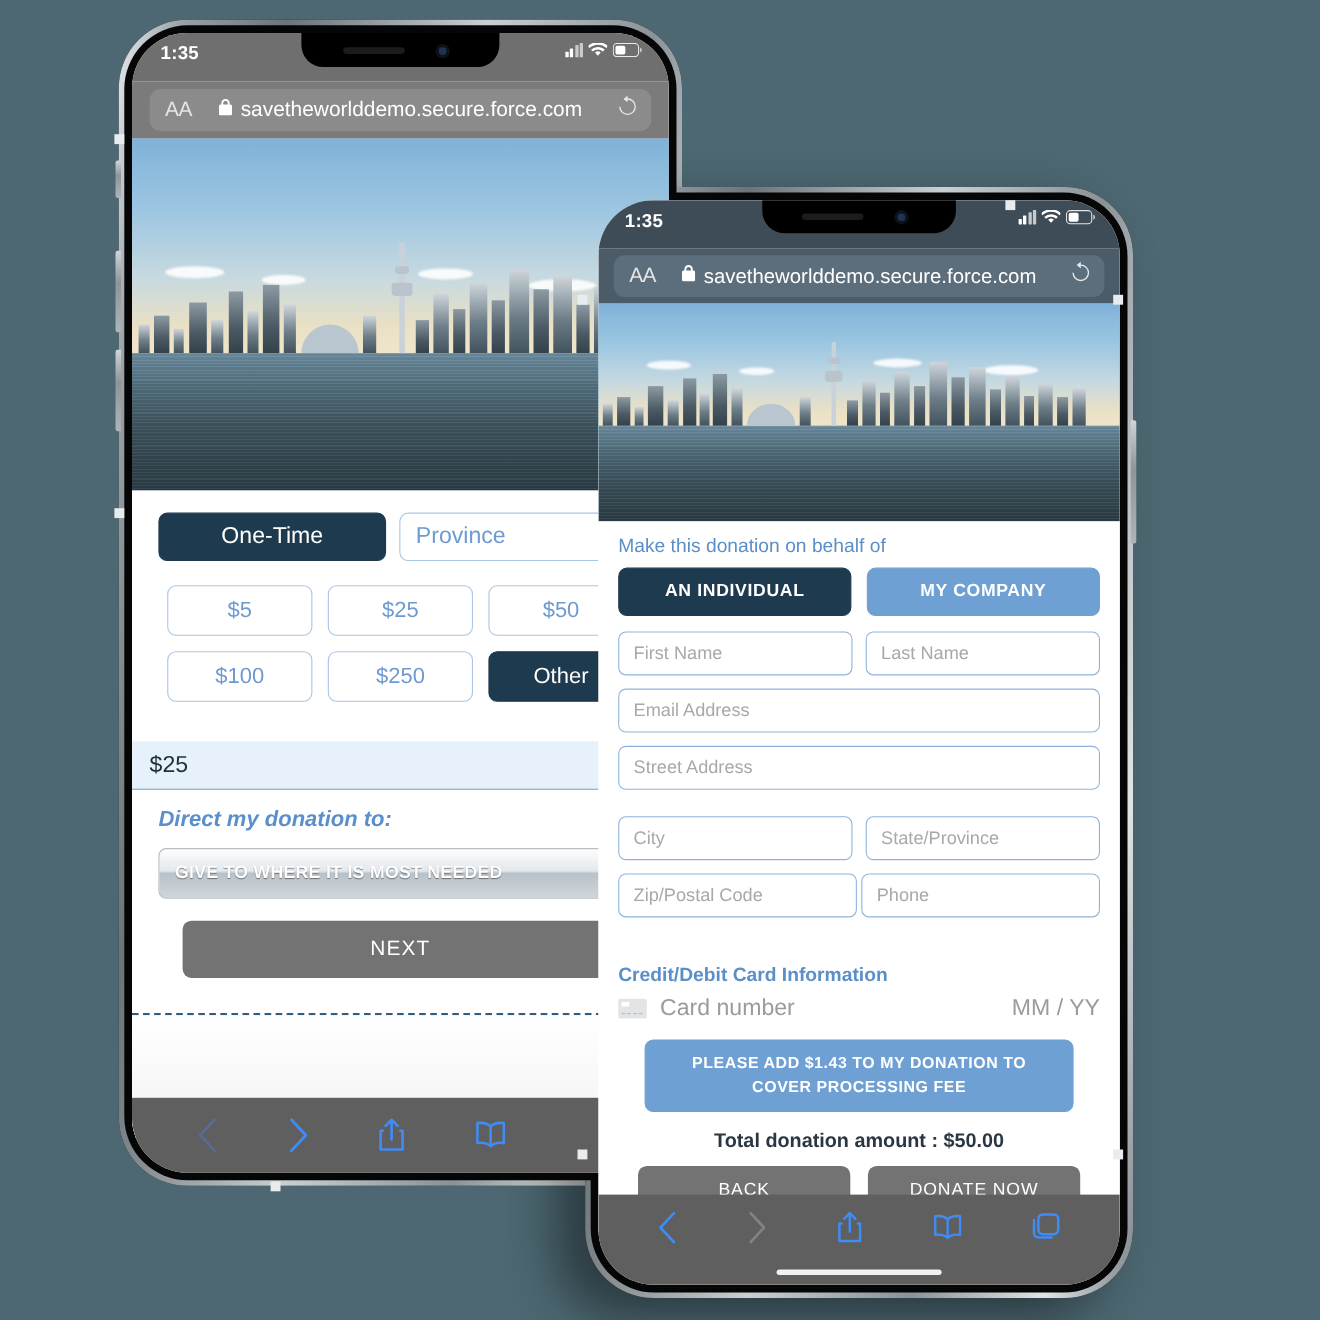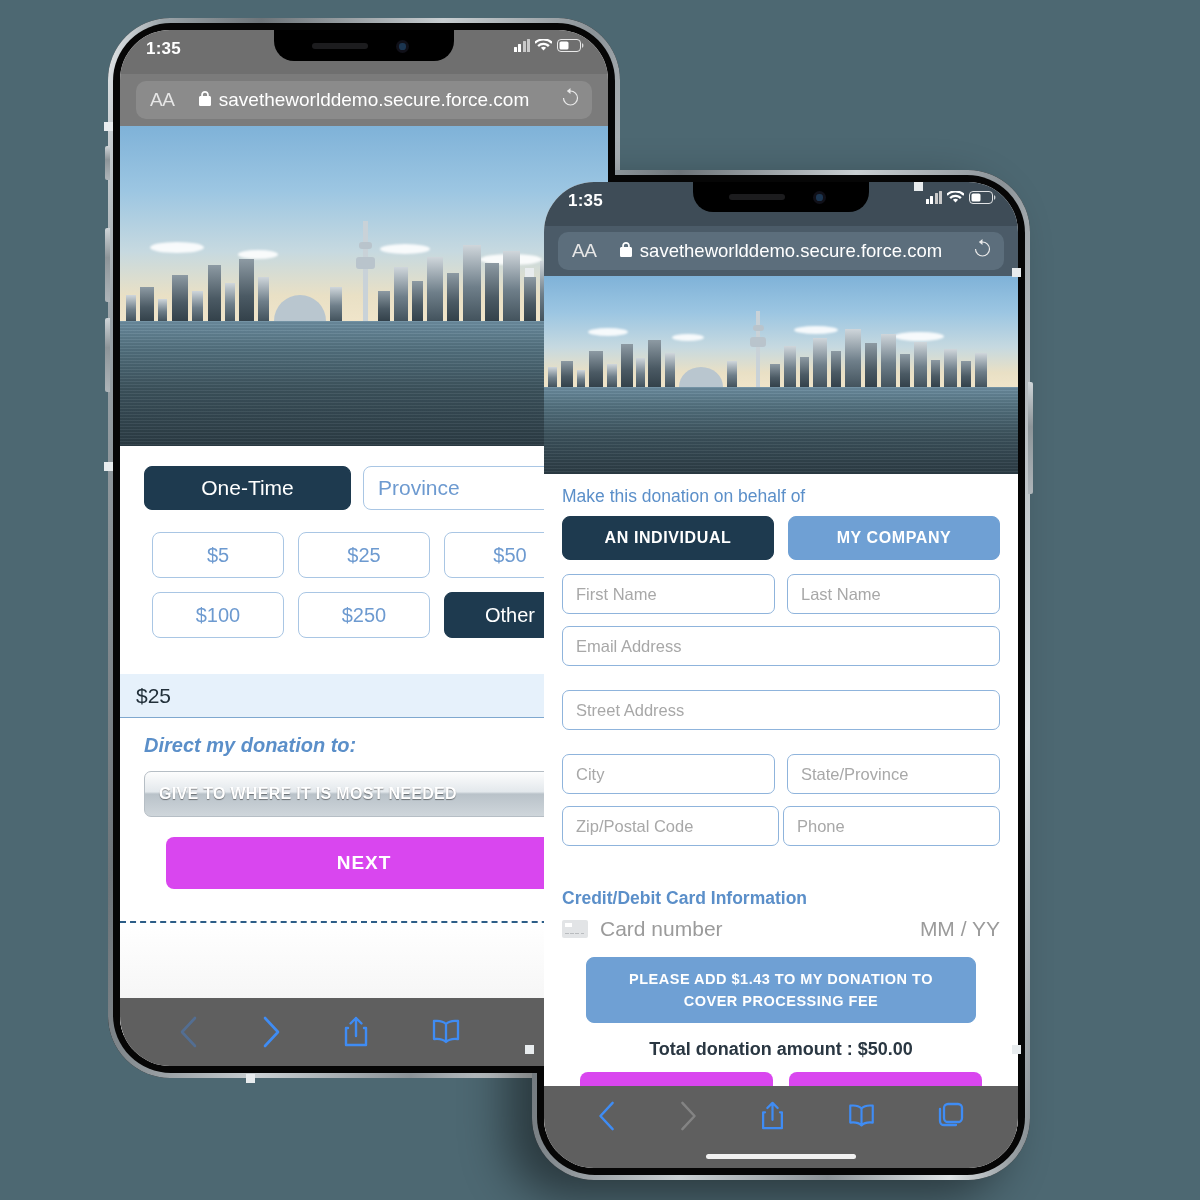--- a/index.html
+++ b/index.html
@@ -110,21 +110,21 @@
     border: 1px solid #8fb4dc; border-radius: 7px; background: #fff;
     color: #a8a8a8; display: flex; align-items: center;
   }
   .amountbar { background: #e6f1fb; border-bottom: 1px solid #7fa8cf; color: #22303a; display: flex; align-items: center; }
   .selectbox {
     background: linear-gradient(180deg,#fdfdfd 0%, #e3e8ec 45%, #b9c2c9 50%, #cfd6db 100%);
     border: 1px solid #b6bec5; border-radius: 7px; color: #fff;
     display: flex; align-items: center; font-weight: 700;
     text-shadow: 0 1px 1px rgba(0,0,0,.45);
   }
-  .btn-navy { background: #d946ef; color: #fff; border-radius: 8px; display:flex; align-items:center; justify-content:center; font-weight:700; }
+  .btn-navy { background: #737373; color: #fff; border-radius: 8px; display:flex; align-items:center; justify-content:center; font-weight:400; }
   .hr-dash { border-top: 2px dashed #2c5d87; }
   .card-ico { background: #e2e4e6; border-radius: 2px; position: relative; }
   .card-ico::before { content:""; position:absolute; left:10%; top:18%; width:28%; height:22%; background:#fff; }
   .card-ico::after { content:""; position:absolute; left:10%; bottom:20%; right:12%; height:10%;
      background: repeating-linear-gradient(90deg,#b9bcbf 0 18%, transparent 18% 26%); }
 
   
   .toolbar { display: flex; align-items: center; justify-content: space-around; }
   .toolbar svg { display: block; }
   .homebar { position: absolute; left: 50%; transform: translateX(-50%); background: #f1f1f1; border-radius: 3px; }
@@ -394,21 +394,21 @@
         </div>
 
         <div style="padding:14px 18px 16px 18px;">
           <div class="row" style="gap:12px;">
             <div class="field" style="flex:1; height:40px; padding:0 13px; font-size:16.5px;">First Name</div>
             <div class="field" style="flex:1; height:40px; padding:0 13px; font-size:16.5px;">Last Name</div>
           </div>
           <div class="row" style="margin-top:12px;">
             <div class="field" style="flex:1; height:40px; padding:0 13px; font-size:16.5px;">Email Address</div>
           </div>
-          <div class="row" style="margin-top:24px;align-items:center;">
+          <div class="row" style="margin-top:12px;align-items:center;">
             <div class="field" style="flex:1; height:40px; padding:0 13px; font-size:16.5px;">Street Address</div>
           </div>
           <div class="row" style="gap:12px; margin-top:24px;">
             <div class="field" style="flex:1; height:40px; padding:0 13px; font-size:16.5px;">City</div>
             <div class="field" style="flex:1; height:40px; padding:0 13px; font-size:16.5px;">State/Province</div>
           </div>
           <div class="row" style="gap:4px; margin-top:12px;">
             <div class="field" style="flex:1; height:40px; padding:0 13px; font-size:16.5px;">Zip/Postal Code</div>
             <div class="field" style="flex:1; height:40px; padding:0 13px; font-size:16.5px;">Phone</div>
           </div>

